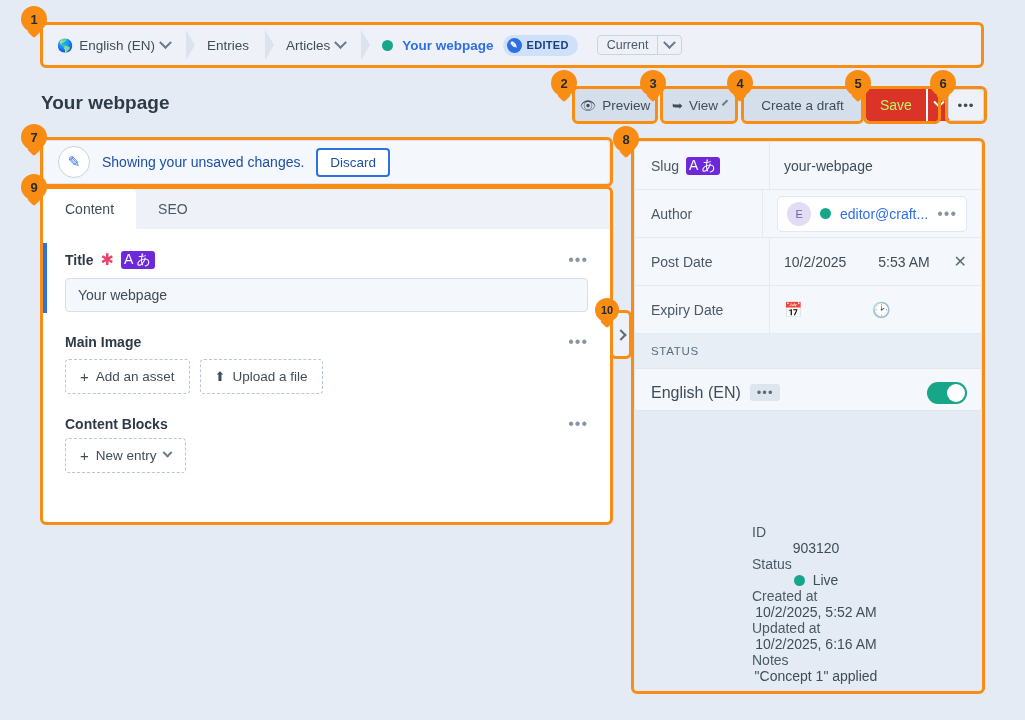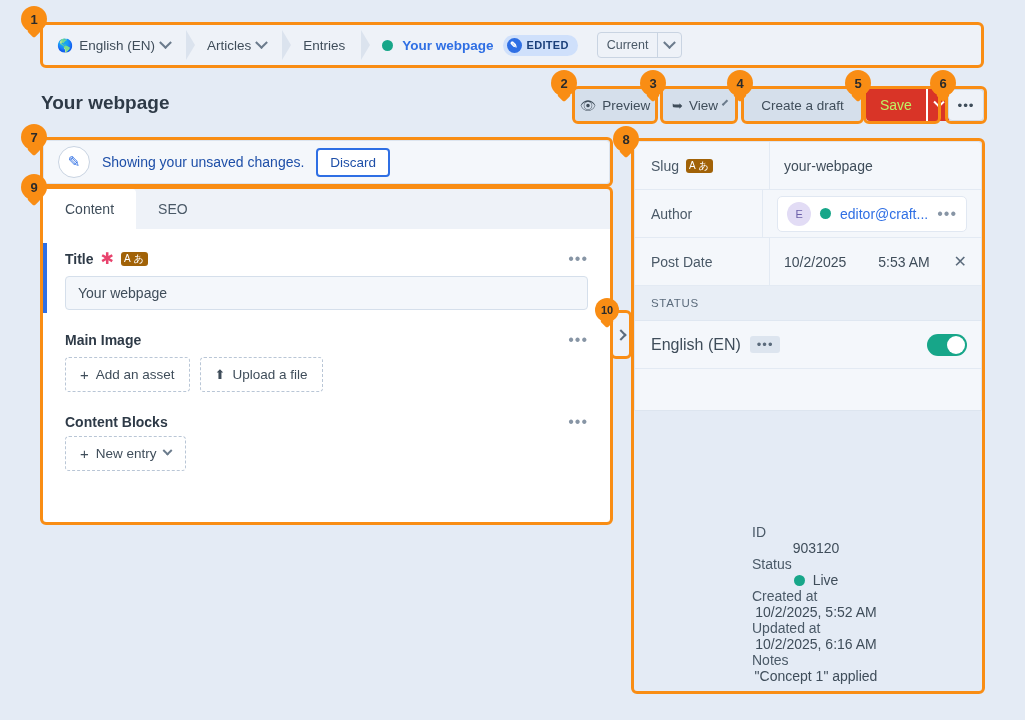--- a/index.html
+++ b/index.html
@@ -83,21 +83,21 @@
   }
   .edited-circ {
     width: 15px; height: 15px; border-radius: 50%;
     background: #2f6fe4; color: #fff;
     display: flex; align-items: center; justify-content: center;
     font-size: 9px;
   }
   .rev-select {
     display: flex; align-items: center;
     border: 1px solid #c9d4e2; border-radius: 4px;
-    background: #eef2f8; height: 26px; font-size: 12.5px;
+    background: #eef2f8; height: 20px; font-size: 12.5px;
     color: #4a5967; margin-left: 10px;
   }
   .rev-select .lbl { padding: 0 9px; }
   .rev-select .arrowbox {
     border-left: 1px solid #c9d4e2;
     width: 24px; height: 100%;
     display: flex; align-items: center; justify-content: center;
   }
 
   
@@ -173,22 +173,22 @@
   }
   .field { padding: 0 22px; }
   .field-head {
     display: flex; align-items: center; gap: 7px;
     margin-bottom: 9px;
   }
   .field-label { font-size: 14px; font-weight: bold; color: #2e3a47; }
   .req { color: #e8436d; font-size: 16px; line-height: 1; }
   .tr-icon {
     display: inline-flex; align-items: center; justify-content: center;
-    background: #a16207; color: #fff;
-    border-radius: 3px; font-size: 10px; letter-spacing: 1px;
+    background: #6d28d9; color: #fff;
+    border-radius: 3px; font-size: 14px; letter-spacing: 1px;
     padding: 0 3px; font-family: "Liberation Sans", sans-serif;
   }
   .ellipsis {
     margin-left: auto; color: #8795a5; font-size: 16px; letter-spacing: 1px;
     cursor: pointer; line-height: 1;
   }
   .text-input {
     width: 100%; height: 34px;
     background: #f4f7fb; border: 1px solid #d5dfeb; border-radius: 4px;
     font-size: 14px; color: #3f4d5a; padding: 0 12px;
@@ -286,26 +286,26 @@
 <div id="root">
 
   <div class="crumbbar">
     <div class="crumb">
       <span class="globe-icon">🌎</span>
       <span>English (EN)</span>
       <span class="chev"></span>
       <span class="sep"></span>
     </div>
     <div class="crumb">
+      <span>Entries</span>
+      <span class="sep"></span>
+    </div>
+    <div class="crumb">
       <span>Articles</span>
       <span class="chev"></span>
-      <span class="sep"></span>
-    </div>
-    <div class="crumb">
-      <span>Entries</span>
       <span class="sep"></span>
     </div>
     <div class="crumb" style="gap:9px;">
       <span class="dot-teal"></span>
       <span class="crumb-link">Your webpage</span>
       <span class="edited-pill">
         <span class="edited-circ">✎</span>
         <span>EDITED</span>
       </span>
       <span class="rev-select">
@@ -424,20 +424,27 @@
 
     <div class="srow">
       <div class="k">Post Date</div>
       <div class="v">
         <span>10/2/2025</span>
         <span style="margin-left:32px;">5:53 AM</span>
         <span class="xbtn">✕</span>
       </div>
     </div>
 
+    <div class="srow">
+      <div class="k">Expiry Date</div>
+      <div class="v">
+        <span class="cal-ico">📅</span>
+        <span class="clk-ico" style="margin-left:70px;">🕑</span>
+      </div>
+    </div>
 
     <div class="sec-head">STATUS</div>
 
     <div class="status-row">
       <span>English (EN)</span>
       <span class="mini-ellipsis">•••</span>
       <span class="toggle">
           <span class="knob"></span>
         </span>
     </div>

